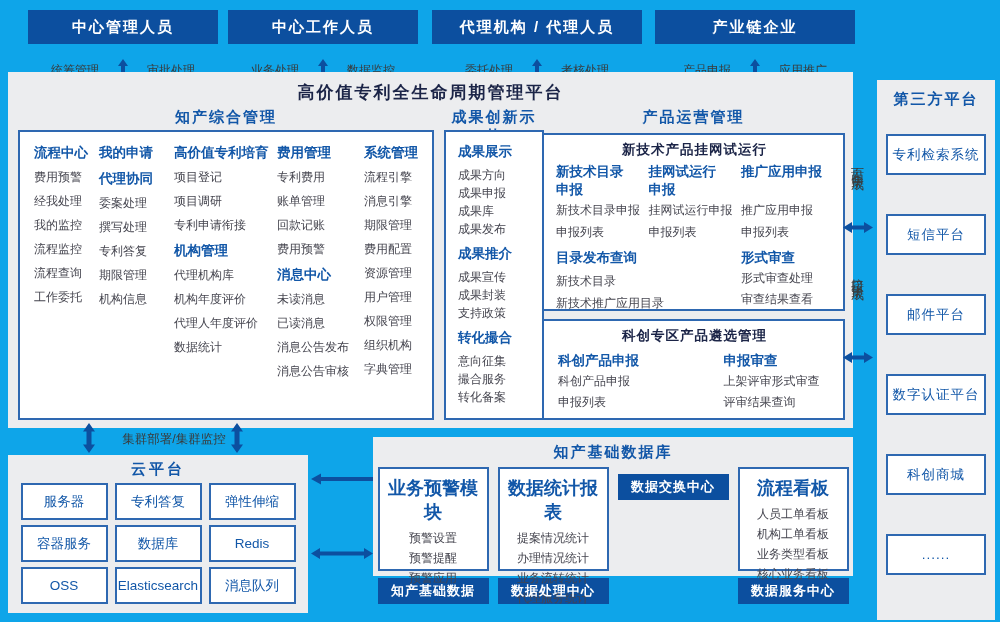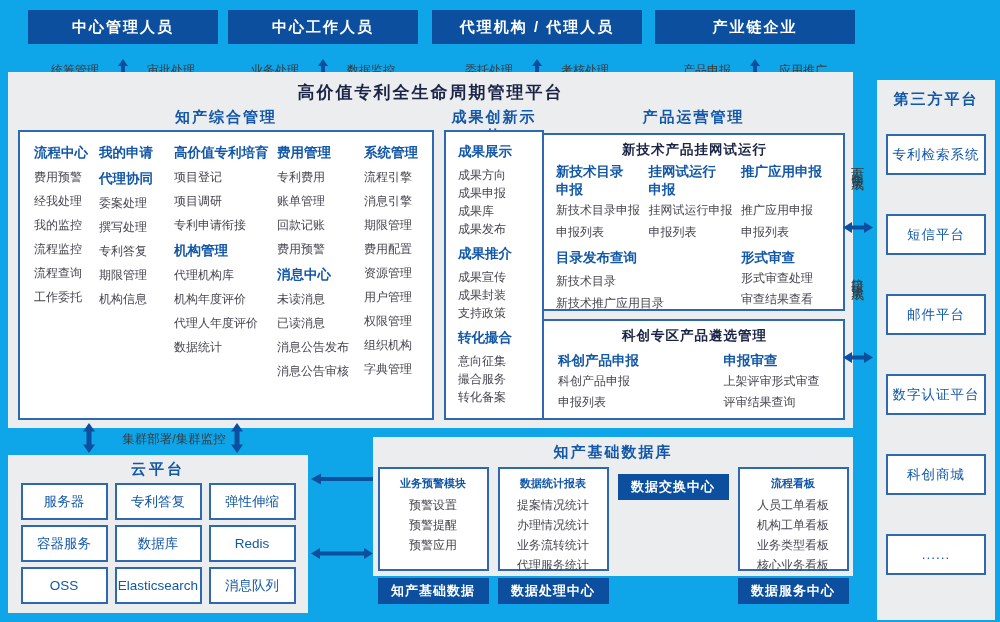--- a/index.html
+++ b/index.html
@@ -62,21 +62,21 @@
   .cloud-grid{display:grid;grid-template-columns:repeat(3,87px);gap:5px 7px;justify-content:center;margin-top:4px}
   .cloud-box{height:37px;background:#fff;border:2px solid var(--border-blue,#2e68b1);
              color:var(--heading-blue,#1257a8);font-size:13.5px;
              display:flex;align-items:center;justify-content:center;margin-bottom:0}
   .dbp{position:absolute;left:373px;top:437px;width:480px;height:139px;background:var(--panel-bg,#ecedef)}
   .dbp-title{padding-top:6px;text-align:center;font-size:15px;font-weight:bold;letter-spacing:2px;
              color:var(--heading-blue,#1257a8)}
   .db-cols{display:flex;justify-content:center;gap:9px;margin-top:5px}
   .db-col{width:111px}
   .db-box{height:104px;background:#fff;border:2px solid var(--border-blue,#2e68b1);padding-top:7px}
-  .db-head{text-align:center;font-size:11px;font-weight:bold;color:var(--heading-blue,#1257a8);margin-bottom:7px}
+  .db-head{text-align:center;font-size:18px;font-weight:bold;color:var(--heading-blue,#1257a8);margin-bottom:7px}
   .db-box .item{text-align:center;margin-bottom:6px;line-height:14px}
   .db-footer{margin-top:7px;height:26px;background:var(--dark-blue,#0c4f9f);color:#fff;font-size:13px;
              font-weight:bold;letter-spacing:1px;display:flex;align-items:center;justify-content:center}
   .link-arrow{position:absolute}
 </style>
 </head>
 <body>
 
 <div class="canvas">
 

